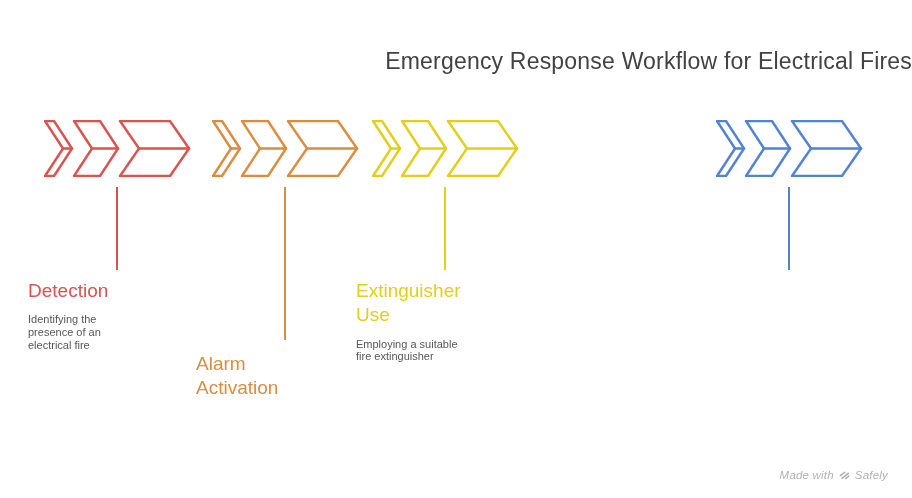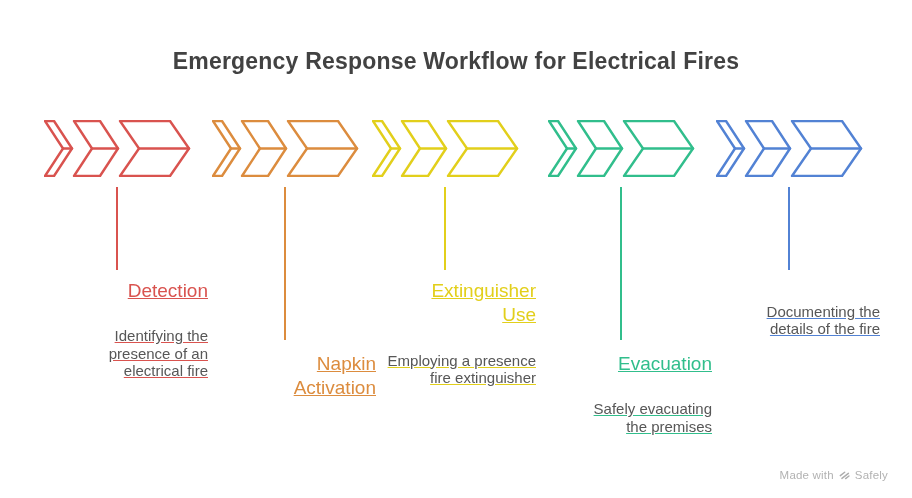--- a/index.html
+++ b/index.html
@@ -12,23 +12,23 @@
     background: #ffffff;
     overflow: hidden;
     font-family: "Liberation Sans", sans-serif;
   }
 
   .page-title {
     position: absolute;
     top: 48px;
     left: 0;
     width: 100%;
-    text-align: center;
+    text-align: right;
     font-size: 23px;
-    font-weight: bold;
+    font-weight: normal;
     color: #424242;
     letter-spacing: 0.2px;
   }
 
   .step {
     position: absolute;
     top: 120px;
     width: 148px;
     height: 360px;
     color: var(--step-color, #888);
@@ -62,51 +62,51 @@
     width: 2px;
     background: var(--step-color, #888);
   }
   .row-a .connector { height: 83px; }
   .row-b .connector { height: 153px; }
 
   .label-block {
     position: absolute;
     left: -16px;
     width: 180px;
-    text-align: right;
-    text-decoration: underline;
+    text-align: left;
   }
   .row-a .label-block { top: 159px; }
   .row-b .label-block { top: 232px; }
 
   .step-title {
     font-size: 19px;
     line-height: 1.28;
     white-space: pre-line;
     color: var(--step-color, #888);
   }
 
   .step-desc {
-    margin-top: 24px;
-    font-size: 15px;
+    margin-top: 10px;
+    font-size: 11px;
     line-height: 1.16;
     white-space: pre-line;
     color: #575757;
   }
 
   .footer {
     position: absolute;
     right: 24px;
     bottom: 17px;
     display: flex;
     align-items: center;
     gap: 4px;
     font-size: 11.5px;
     letter-spacing: 0.2px;
     color: #b2b2b2;
+    font-style: italic;
   }
   .footer svg { display: block; }
   .footer svg path {
     fill: none;
     stroke: #adadad;
     stroke-width: 1.6;
     stroke-linecap: round;
   }
 </style>
 </head>
@@ -138,73 +138,55 @@
     <svg class="chevrons" viewBox="0 0 147 57" aria-hidden="true">
       <polygon points="1,1 10,1 28,28.5 10,56 1,56 19,28.5"></polygon>
         <line x1="19" y1="28.5" x2="28" y2="28.5"></line>
       <polygon points="30,1 56,1 74,28.5 56,56 30,56 48,28.5"></polygon>
         <line x1="48" y1="28.5" x2="74" y2="28.5"></line>
       <polygon points="76,1 126,1 145,28.5 126,56 76,56 95,28.5"></polygon>
         <line x1="95" y1="28.5" x2="145" y2="28.5"></line>
     </svg>
     <div class="connector"></div>
     <div class="label-block">
-      <div class="step-title">Napkin
+      <div class="step-title">Alarm
 Activation</div>
     </div>
   </div>
 
   <div class="step step-2 row-a" style="--step-color: #E2CF1B;">
     <svg class="chevrons" viewBox="0 0 147 57" aria-hidden="true">
       <polygon points="1,1 10,1 28,28.5 10,56 1,56 19,28.5"></polygon>
         <line x1="19" y1="28.5" x2="28" y2="28.5"></line>
       <polygon points="30,1 56,1 74,28.5 56,56 30,56 48,28.5"></polygon>
         <line x1="48" y1="28.5" x2="74" y2="28.5"></line>
       <polygon points="76,1 126,1 145,28.5 126,56 76,56 95,28.5"></polygon>
         <line x1="95" y1="28.5" x2="145" y2="28.5"></line>
     </svg>
     <div class="connector"></div>
     <div class="label-block">
       <div class="step-title">Extinguisher
 Use</div>
-      <div class="step-desc">Employing a presence
+      <div class="step-desc">Employing a suitable
 fire extinguisher</div>
     </div>
   </div>
 
-  <div class="step step-3 row-b" style="--step-color: #31BE8C;">
-    <svg class="chevrons" viewBox="0 0 147 57" aria-hidden="true">
-      <polygon points="1,1 10,1 28,28.5 10,56 1,56 19,28.5"></polygon>
-        <line x1="19" y1="28.5" x2="28" y2="28.5"></line>
-      <polygon points="30,1 56,1 74,28.5 56,56 30,56 48,28.5"></polygon>
-        <line x1="48" y1="28.5" x2="74" y2="28.5"></line>
-      <polygon points="76,1 126,1 145,28.5 126,56 76,56 95,28.5"></polygon>
-        <line x1="95" y1="28.5" x2="145" y2="28.5"></line>
-    </svg>
-    <div class="connector"></div>
-    <div class="label-block">
-      <div class="step-title">Evacuation</div>
-      <div class="step-desc">Safely evacuating
-the premises</div>
-    </div>
-  </div>
 
   <div class="step step-4 row-a" style="--step-color: #5282D4;">
     <svg class="chevrons" viewBox="0 0 147 57" aria-hidden="true">
       <polygon points="1,1 10,1 28,28.5 10,56 1,56 19,28.5"></polygon>
         <line x1="19" y1="28.5" x2="28" y2="28.5"></line>
       <polygon points="30,1 56,1 74,28.5 56,56 30,56 48,28.5"></polygon>
         <line x1="48" y1="28.5" x2="74" y2="28.5"></line>
       <polygon points="76,1 126,1 145,28.5 126,56 76,56 95,28.5"></polygon>
         <line x1="95" y1="28.5" x2="145" y2="28.5"></line>
     </svg>
     <div class="connector"></div>
     <div class="label-block">
-      <div class="step-desc">Documenting the
-details of the fire</div>
     </div>
   </div>
 
   <div class="footer" style="color: rgb(178, 178, 178);">
     <span>Made with</span>
     <svg width="13" height="13" viewBox="0 0 14 14" aria-hidden="true">
       <path d="M2.5 8.2 L7.2 4.6"></path>
       <path d="M4.2 11.2 L11.2 5.8"></path>
       <path d="M8.2 11.4 L11.8 8.6"></path>
     </svg>

